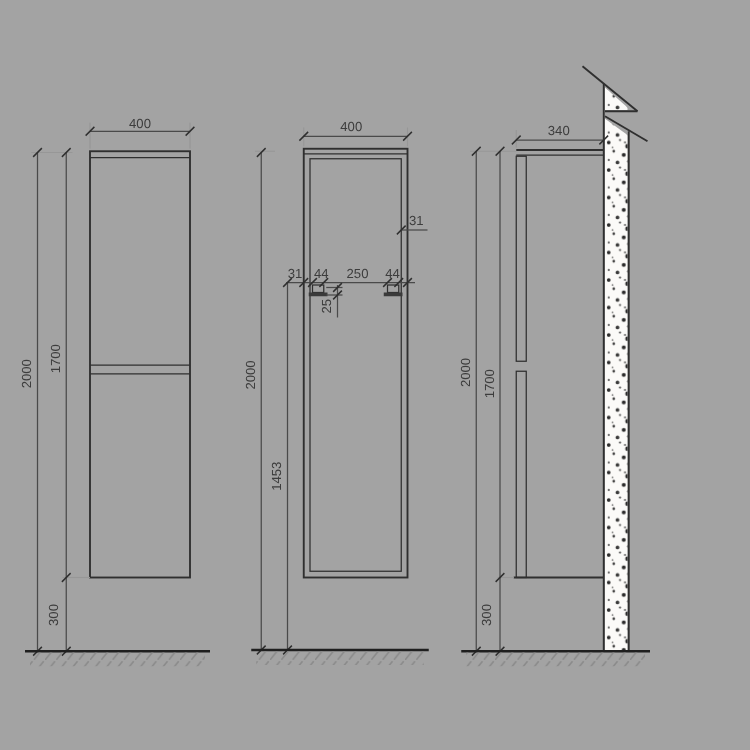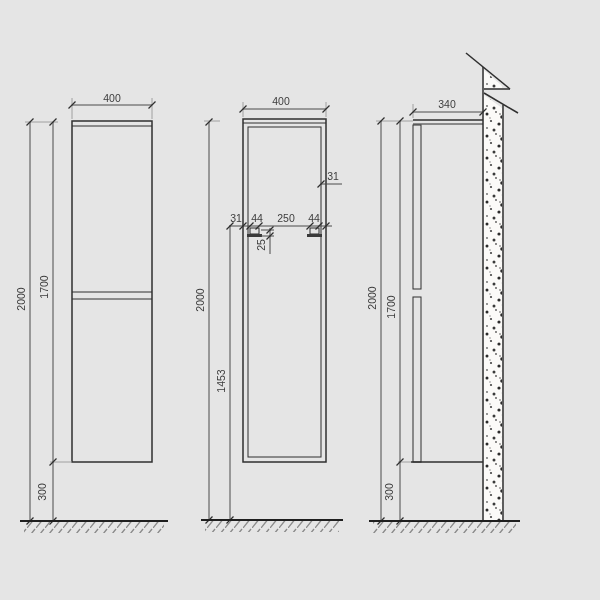--- a/index.html
+++ b/index.html
@@ -1,17 +1,17 @@
 <!DOCTYPE html>
 <html><head>
 <meta charset="utf-8">
 <style>
   html,body{margin:0;padding:0;background:#ffffff;}
   .canvas{
-    position:relative;width:600px;height:600px;background:#e5e5e5;overflow:hidden;
+    position:relative;width:600px;height:600px;background:#a3a3a3;overflow:hidden;
     font-family:"Liberation Sans",sans-serif;
   }
   svg text{
     font-family:"Liberation Sans",sans-serif;
     font-size:10.5px;
     fill:#3d3d3d;
   }
   .dimline{stroke:#4a4a4a;stroke-width:1;}
   .extline{stroke:#979797;stroke-width:0.9;}
   .tick{stroke:#2f2f2f;stroke-width:1.2;}

